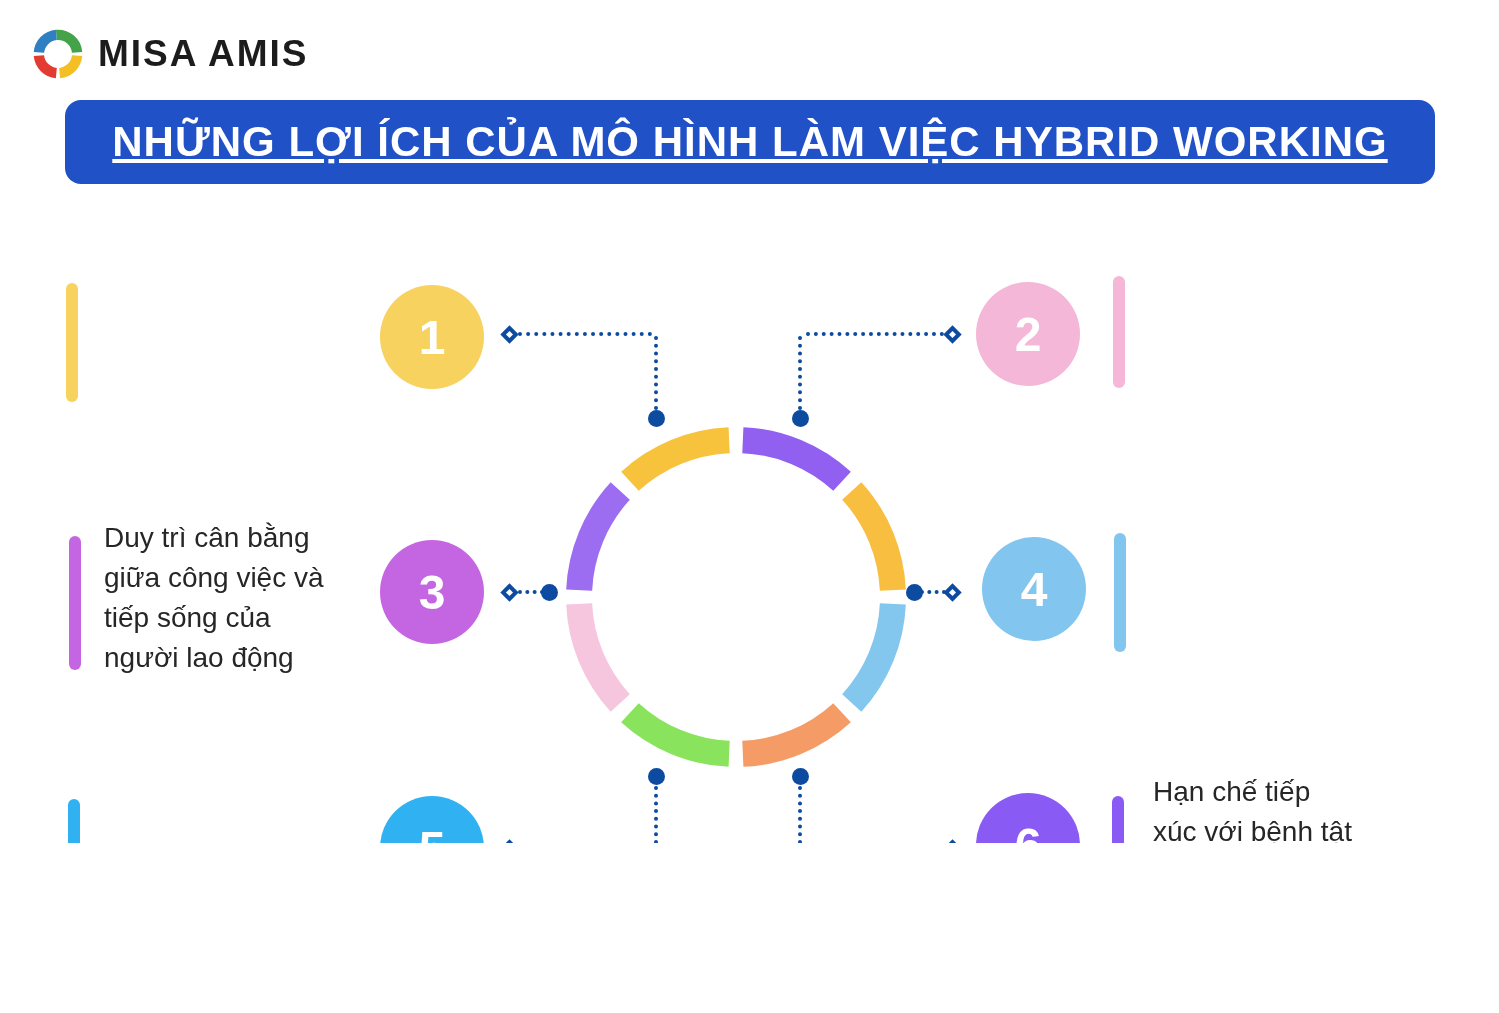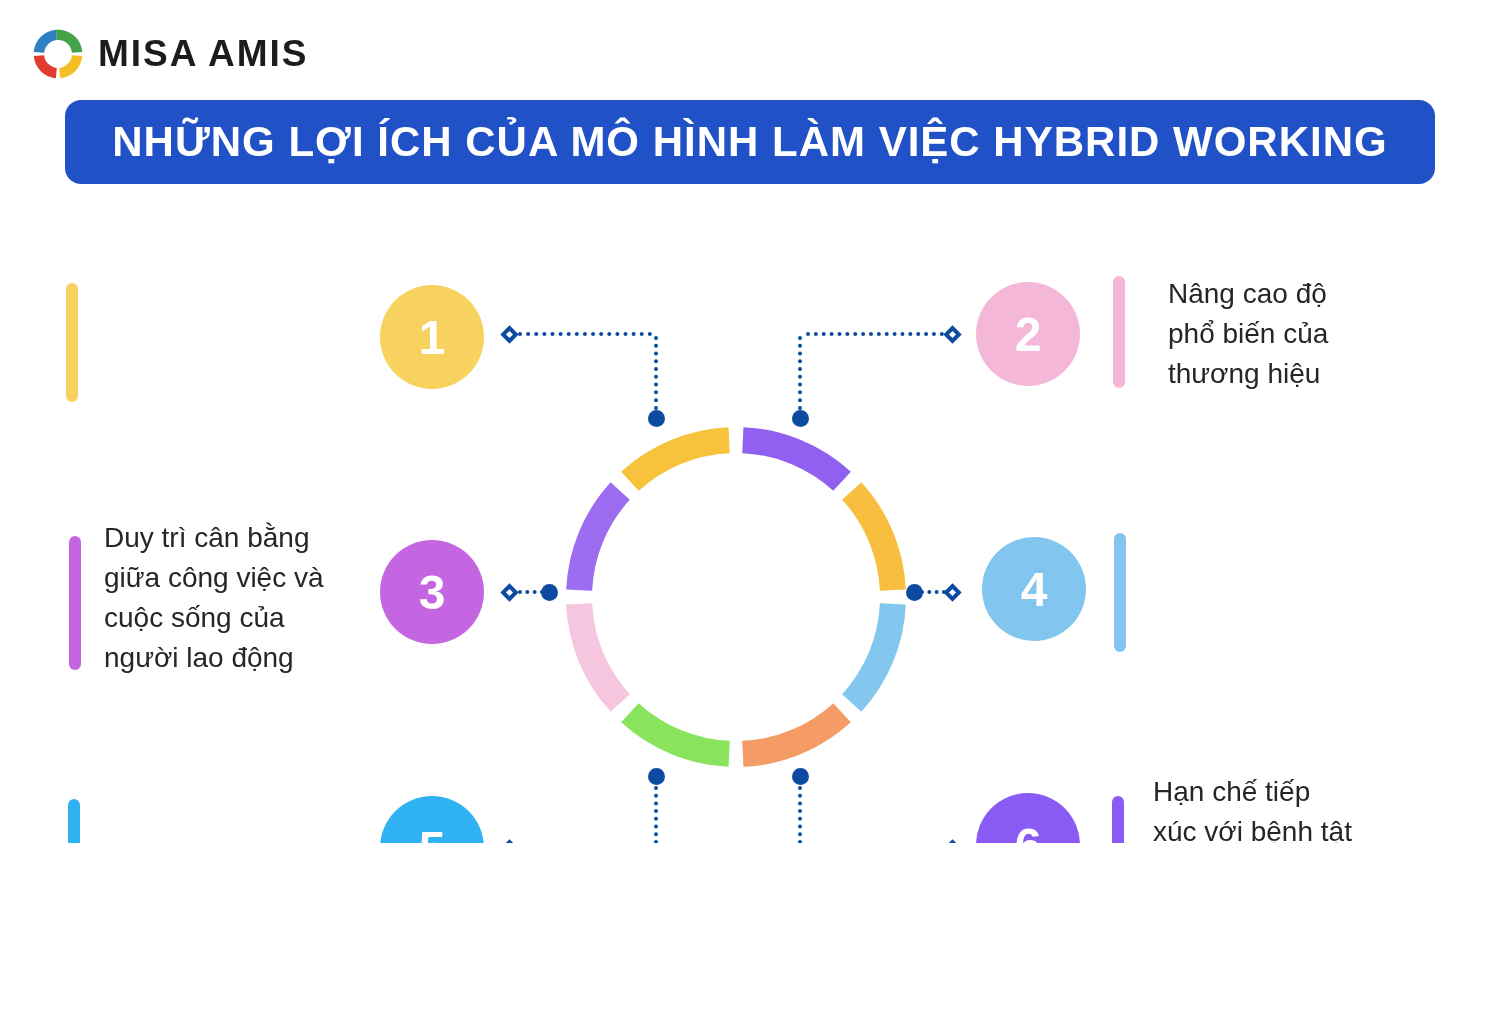--- a/index.html
+++ b/index.html
@@ -18,21 +18,21 @@
     letter-spacing:2px;
   }
   
   .banner{
     position:absolute;left:65px;top:100px;width:1370px;height:84px;
     background:var(--banner_bg,#2151C6);border-radius:16px;
     display:flex;align-items:center;justify-content:center;
   }
   .banner h1{
     margin:8px;color:var(--banner_text,#fff);
-    font-size:42px;font-weight:700;letter-spacing:1px;white-space:nowrap;
+    font-size:42px;font-weight:700;letter-spacing:1px;white-space:nowrap;text-decoration:underline;
   }
   
   .accent-bar{position:absolute;width:12px;border-radius:6px;display:block;}
   .label{
     position:absolute;margin:0;color:var(--ink,#262626);
     font-size:28px;line-height:40px;white-space:pre-line;font-weight:500;
   }
   .num-circle{
     position:absolute;width:104px;height:104px;border-radius:50%;
     display:flex;align-items:center;justify-content:center;
@@ -113,31 +113,28 @@
   <div class="banner">
     <h1>NHỮNG LỢI ÍCH CỦA MÔ HÌNH LÀM VIỆC HYBRID WORKING</h1>
   </div>
 
   <span class="accent-bar b1" style="background-color: rgb(248, 210, 95);"></span>
   <div class="num-circle c1" style="background-color: rgb(248, 210, 95);">
     <span>1</span>
   </div>
 
   <span class="accent-bar b2" style="background-color: rgb(244, 183, 216);"></span>
-  <p class="label t2">Nâng cao độ
-phổ biến của
-thương hiệu</p>
   <div class="num-circle c2" style="background-color: rgb(244, 183, 216);">
     <span>2</span>
   </div>
 
   <span class="accent-bar b3" style="background-color: rgb(196, 102, 226);"></span>
   <p class="label t3">Duy trì cân bằng
 giữa công việc và
-cuộc sống của
+tiếp sống của
 người lao động</p>
   <div class="num-circle c3" style="background-color: rgb(196, 102, 226);">
     <span>3</span>
   </div>
 
   <span class="accent-bar b4" style="background-color: rgb(130, 197, 238);"></span>
   <div class="num-circle c4" style="background-color: rgb(130, 197, 238);">
     <span>4</span>
   </div>
 

